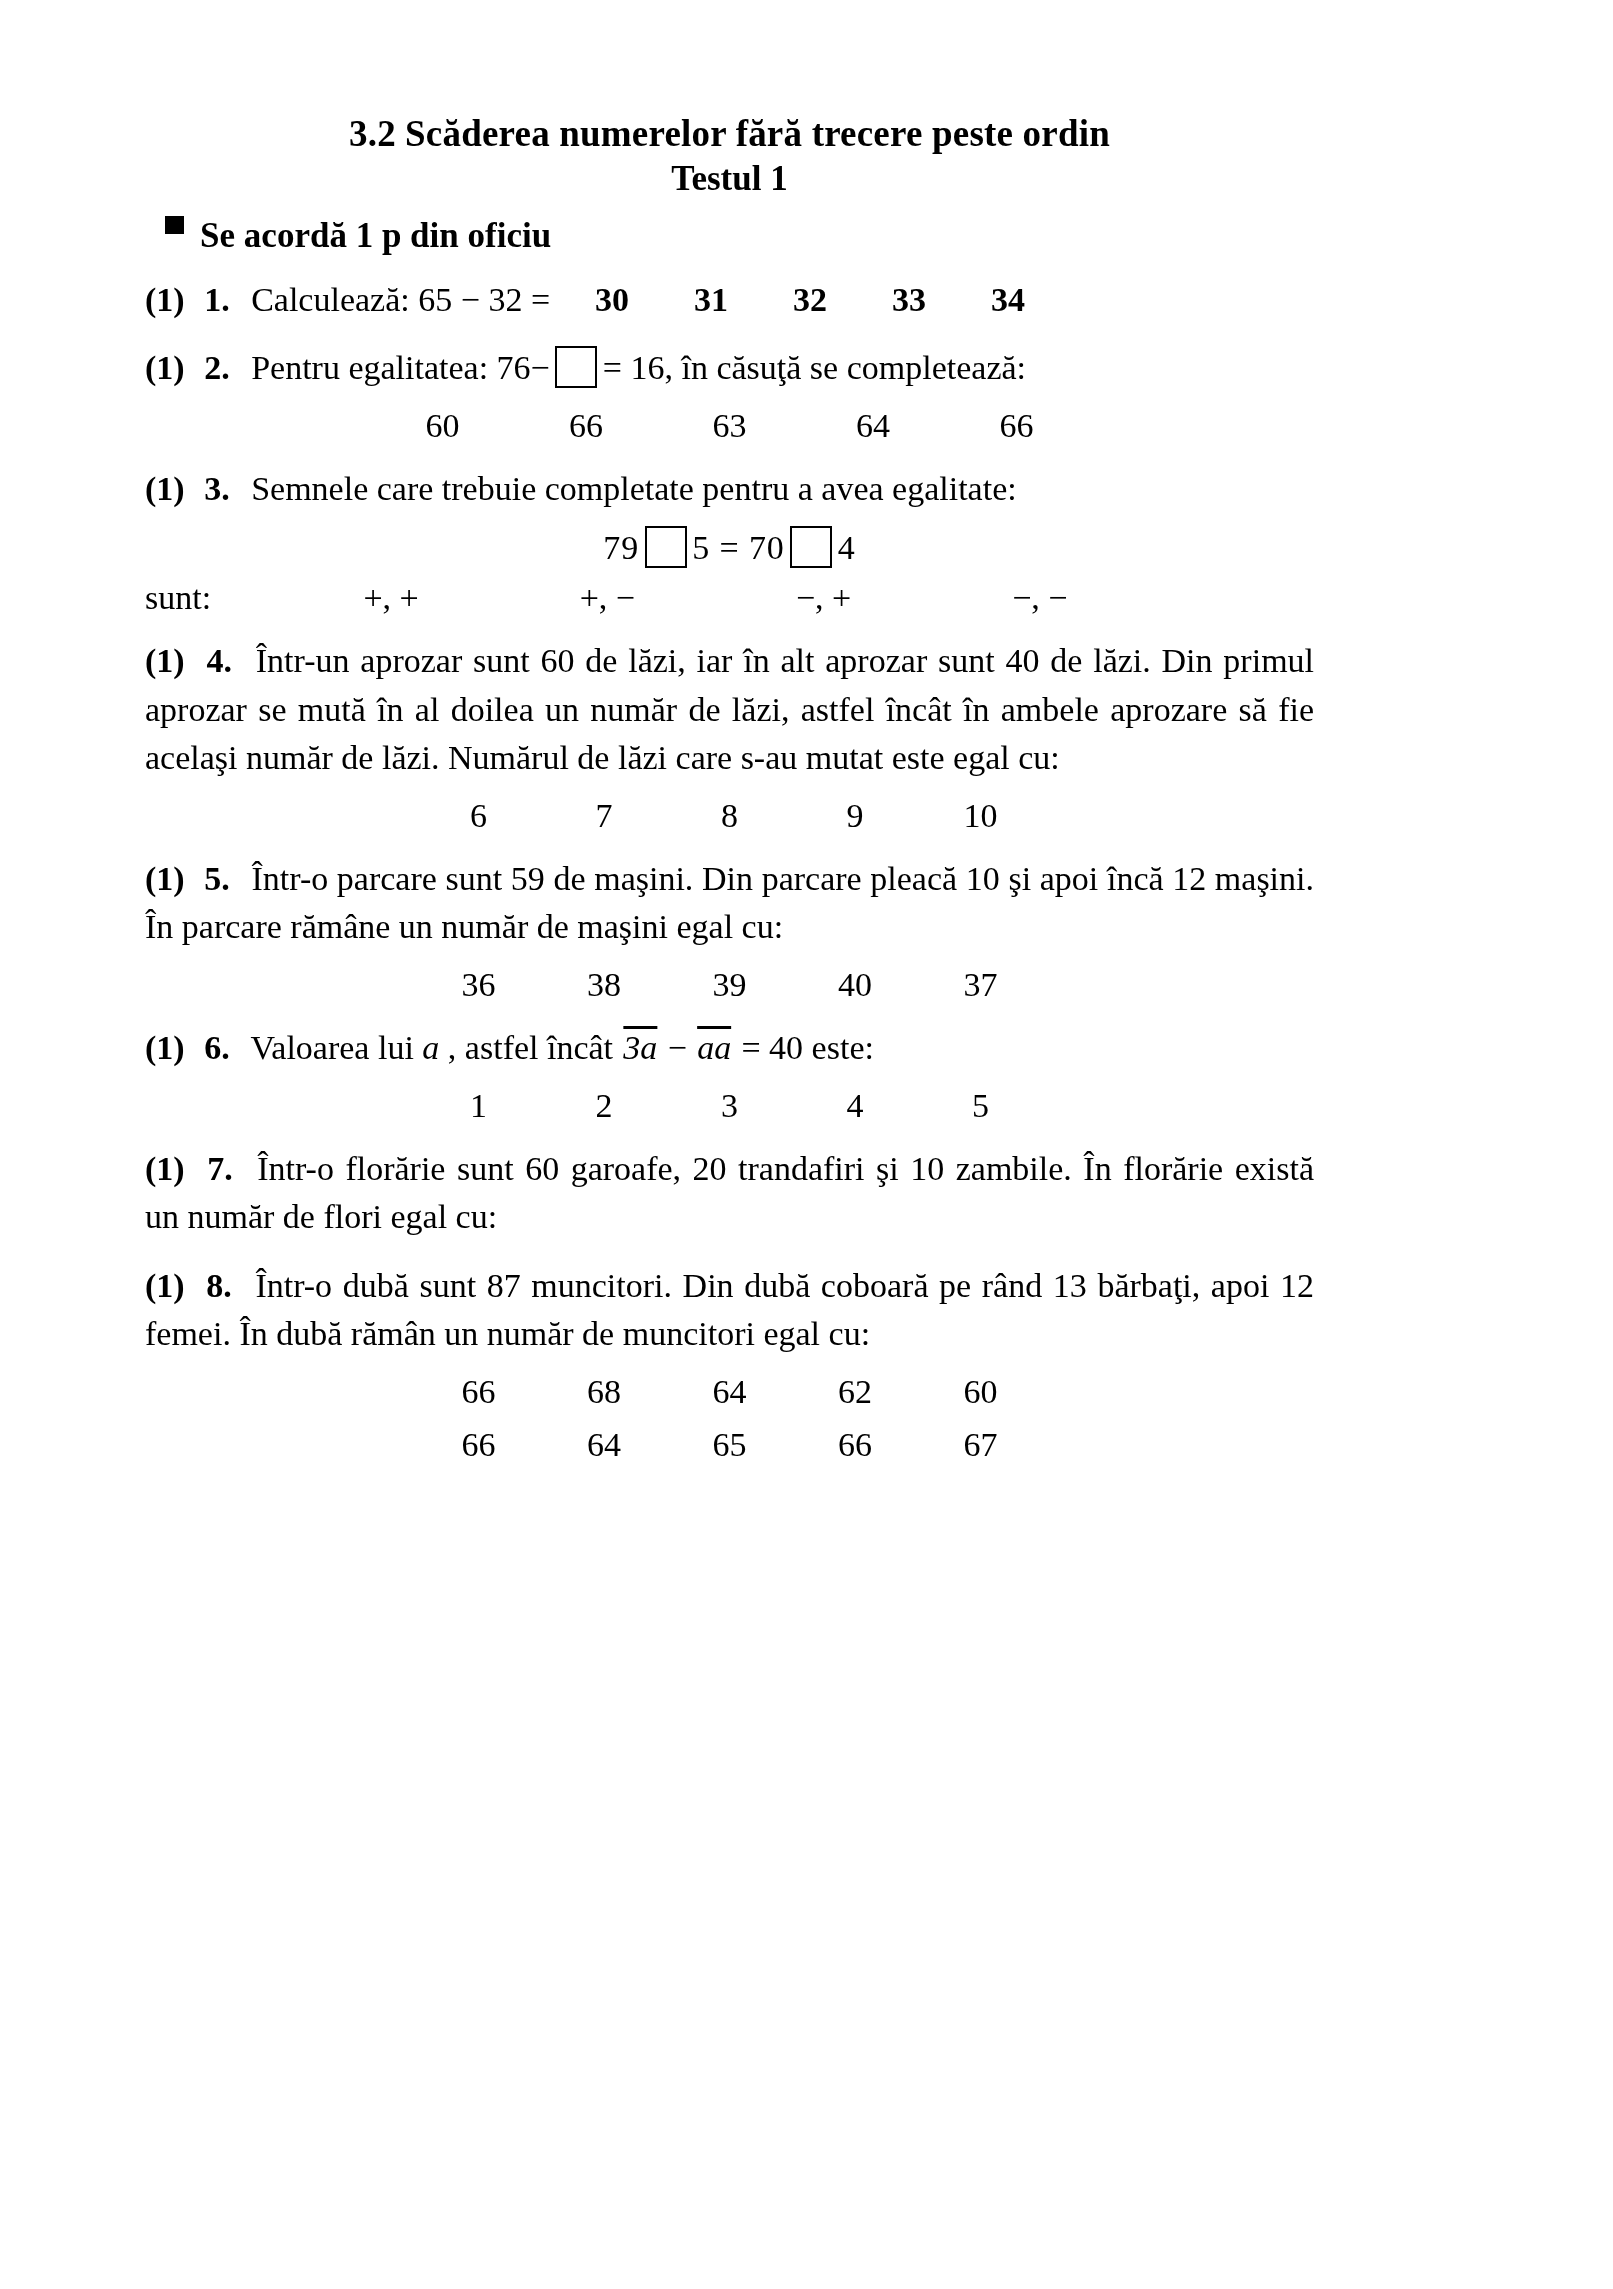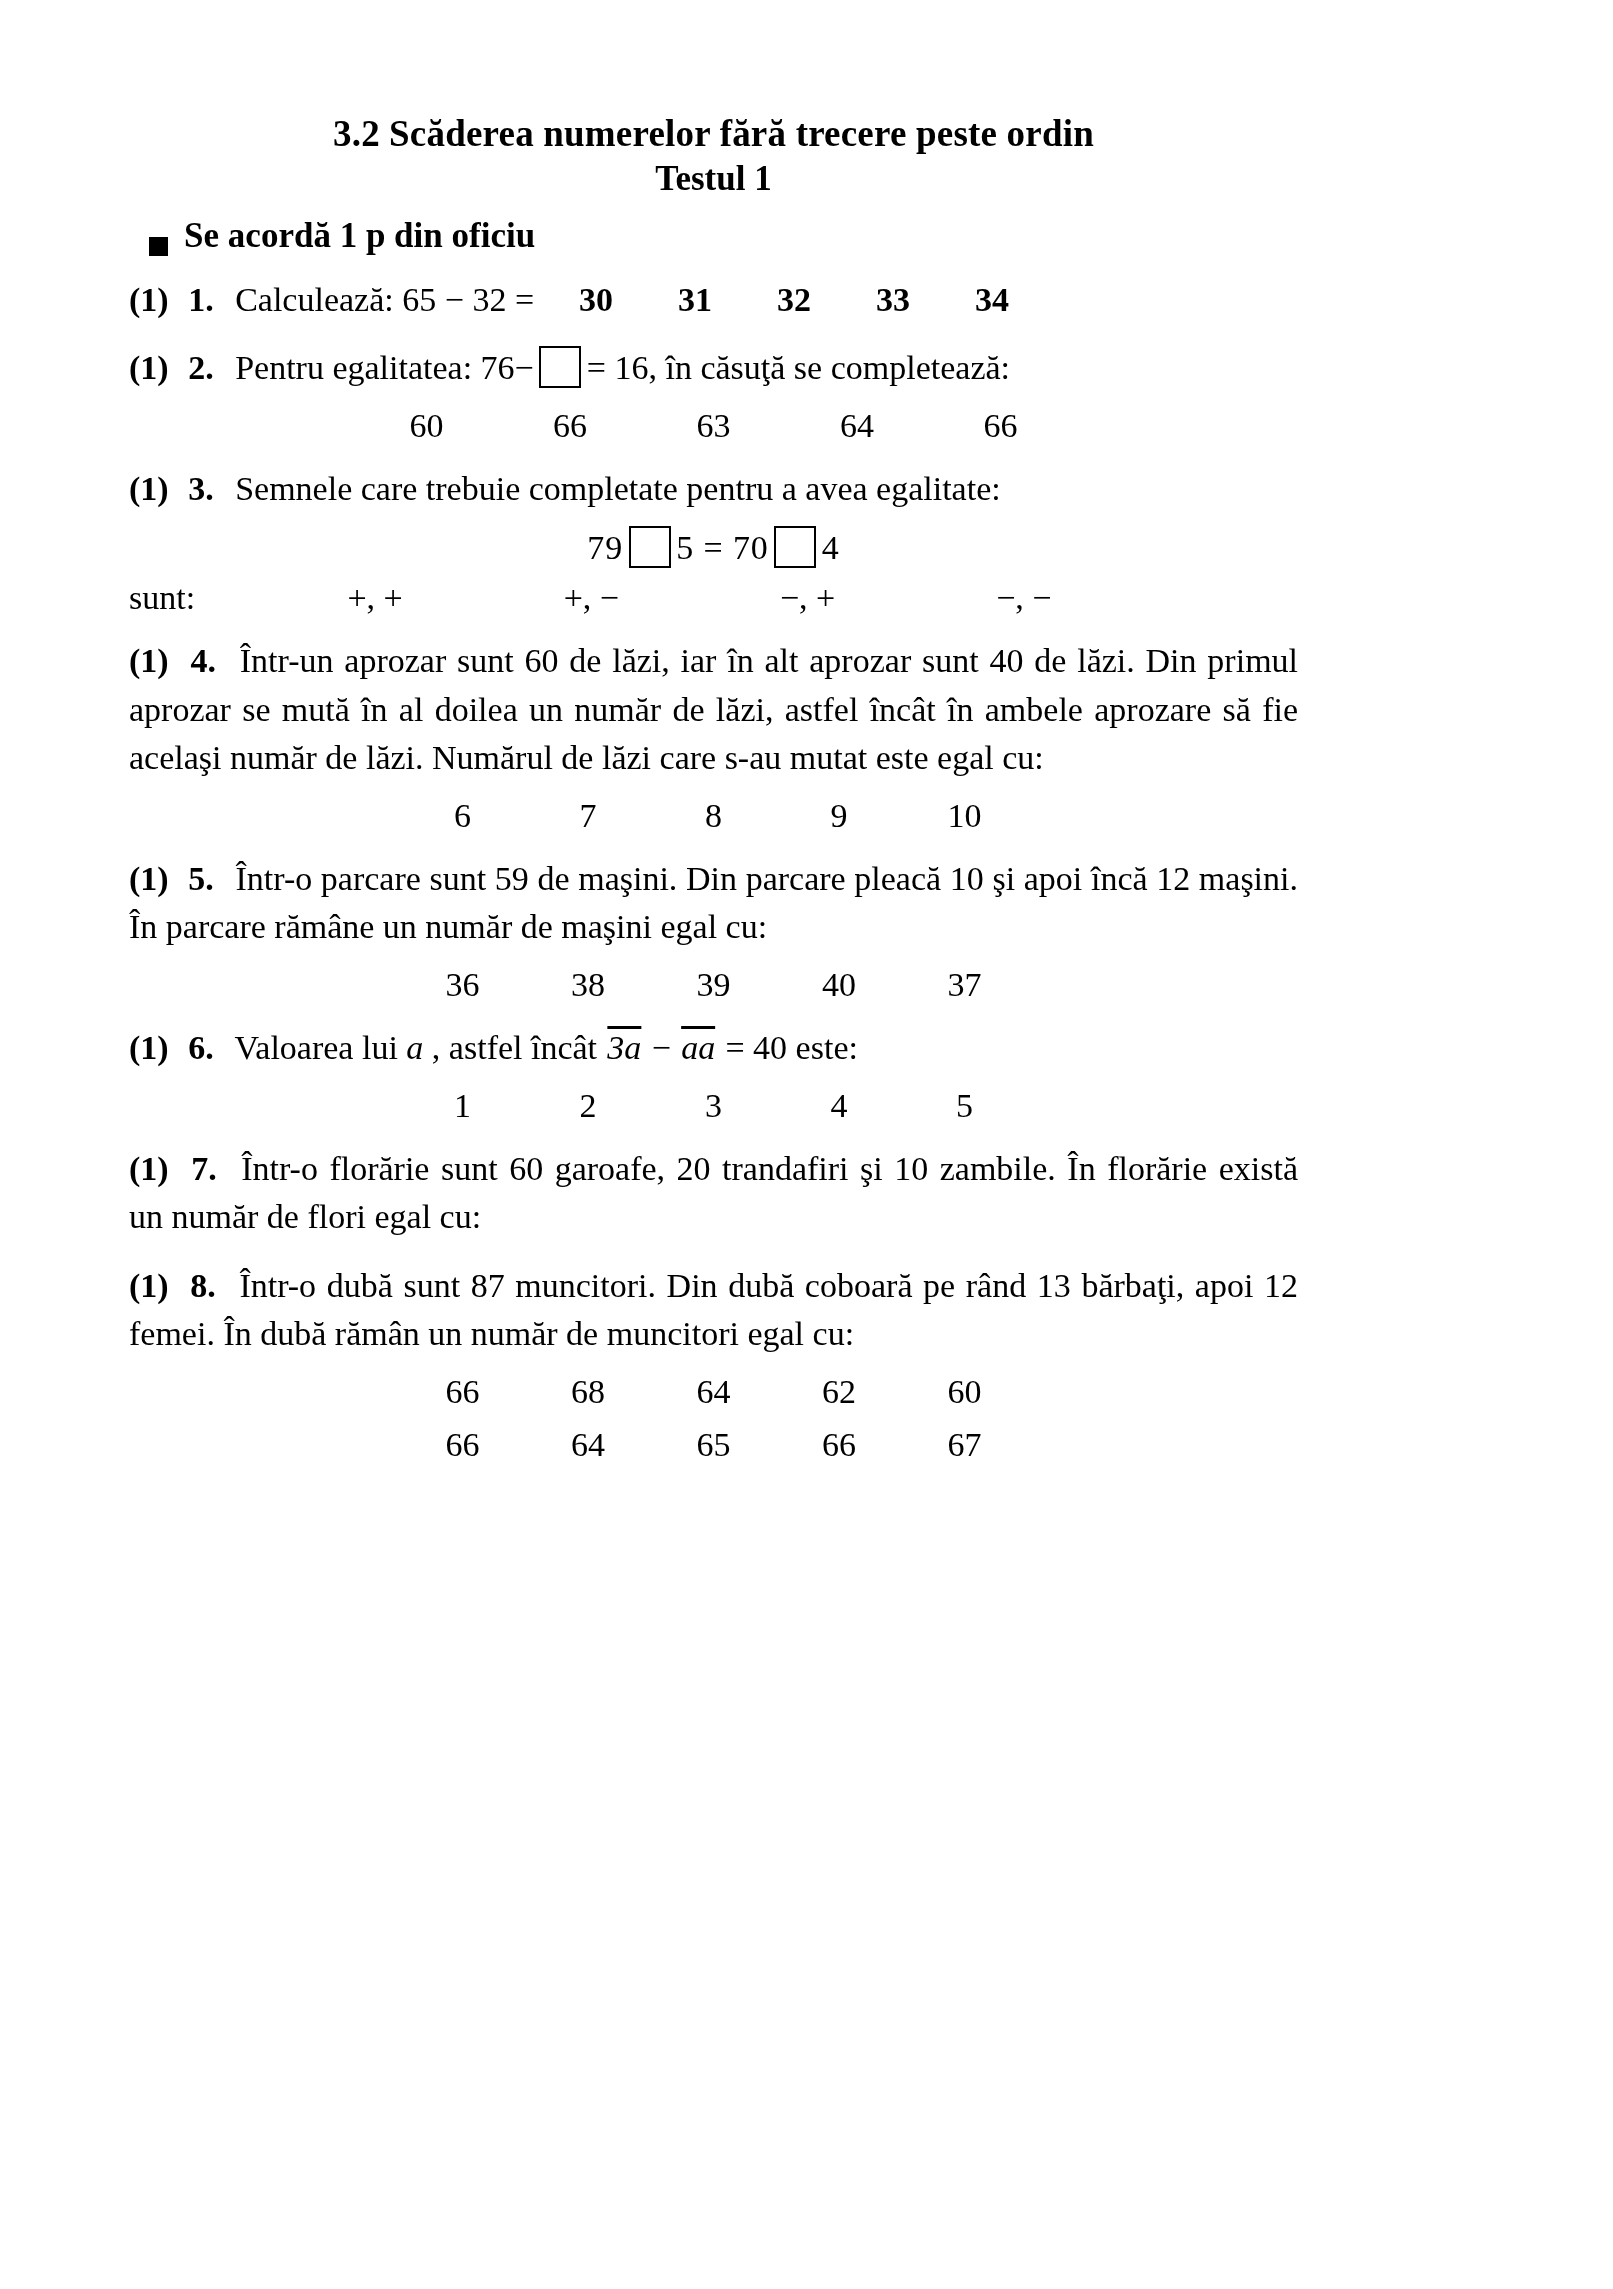--- a/index.html
+++ b/index.html
@@ -12,20 +12,21 @@
     min-height: 2290px;
     font-family: "Liberation Serif", serif;
     color: #000000;
   }
   .page {
     width: 1427px;
     min-height: 2290px;
     box-sizing: border-box;
     padding: 111px 129px 71px 129px;
     position: relative;
+    margin-left: 16px;
   }
   .title {
     text-align: center;
     font-family: "Liberation Serif", serif;
     font-weight: bold;
     font-size: 37px;
     line-height: 1.25;
     letter-spacing: 0.2px;
   }
   .title .sec-num {
@@ -36,21 +37,21 @@
     font-weight: bold;
     font-size: 35px;
     margin-top: 1.8px;
     margin-bottom: 13px;
   }
   .oficiu {
     font-weight: bold;
     font-size: 35px;
     margin: 16.6px 0 9.2px 20px;
     display: flex;
-    align-items: flex-end;
+    align-items: flex-start;
     gap: 16.6px;
   }
   .bullet-sq {
     display: inline-block;
     width: 18.5px;
     height: 18.5px;
     background: #000;
   }
   .q {
     font-size: 34px;

